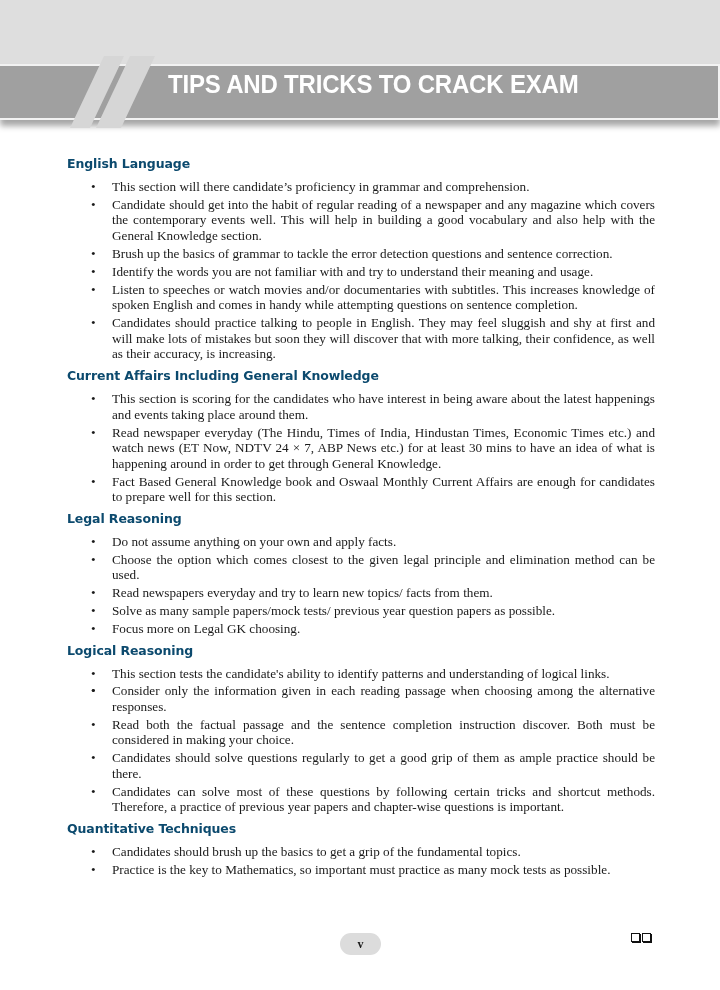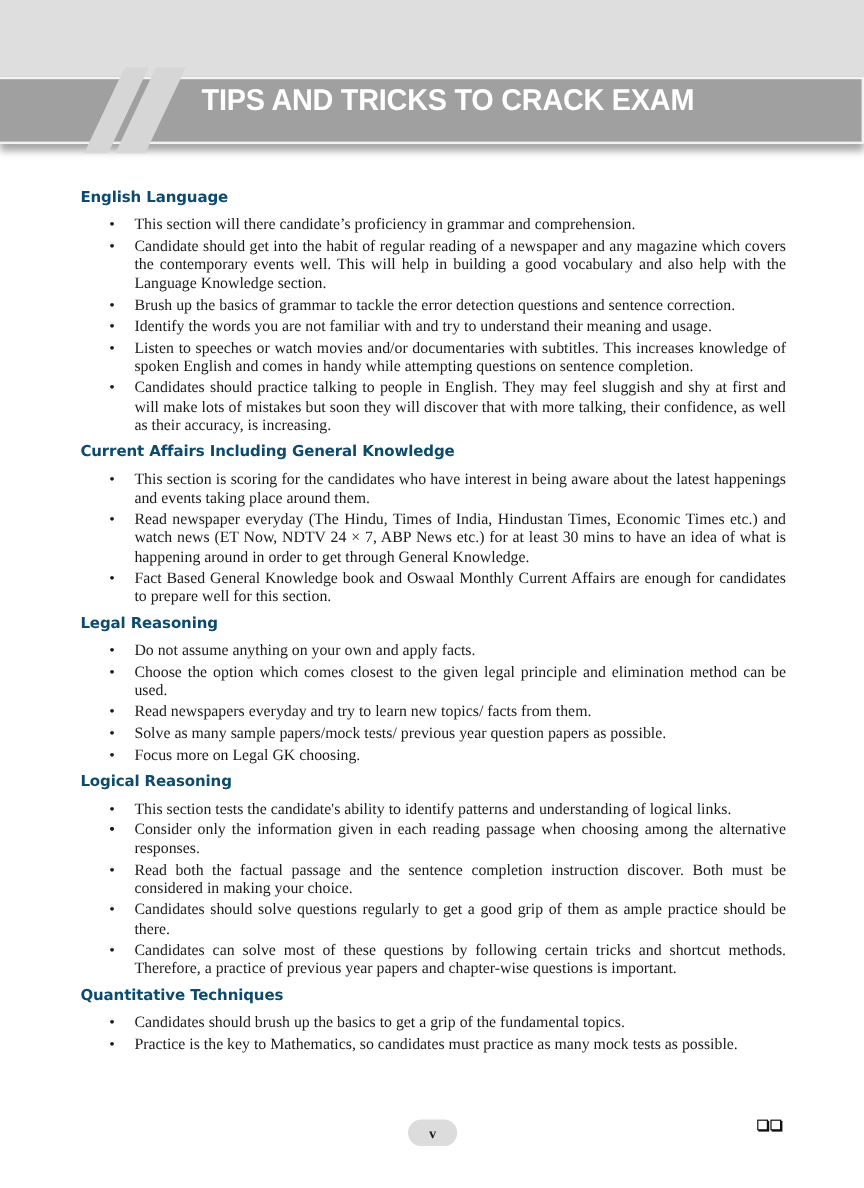--- a/index.html
+++ b/index.html
@@ -68,21 +68,21 @@
   <polygon points="44,0 64,0 30,72 10,72" fill="#d6d6d6"></polygon>
   <polygon points="70,0 95,0 61,72 36,72" fill="#d6d6d6"></polygon>
 </svg>
 <div class="banner-title">TIPS AND TRICKS TO CRACK EXAM</div>
 
 <div class="content" id="content">
     <div class="section">
       <div class="section-heading">English Language</div>
       <ul class="bullets">
         <li><span class="bullet">•</span><span>This section will there candidate’s proficiency in grammar and comprehension.</span></li>
-        <li><span class="bullet">•</span><span>Candidate should get into the habit of regular reading of a newspaper and any magazine which covers the contemporary events well. This will help in building a good vocabulary and also help with the Language Knowledge section.</span></li>
+        <li><span class="bullet">•</span><span>Candidate should get into the habit of regular reading of a newspaper and any magazine which covers the contemporary events well. This will help in building a good vocabulary and also help with the General Knowledge section.</span></li>
         <li><span class="bullet">•</span><span>Brush up the basics of grammar to tackle the error detection questions and sentence correction.</span></li>
         <li><span class="bullet">•</span><span>Identify the words you are not familiar with and try to understand their meaning and usage.</span></li>
         <li><span class="bullet">•</span><span>Listen to speeches or watch movies and/or documentaries with subtitles. This increases knowledge of spoken English and comes in handy while attempting questions on sentence completion.</span></li>
         <li><span class="bullet">•</span><span>Candidates should practice talking to people in English. They may feel sluggish and shy at first and will make lots of mistakes but soon they will discover that with more talking, their confidence, as well as their accuracy, is increasing.</span></li>
       </ul>
     </div>
     <div class="section">
       <div class="section-heading">Current Affairs Including General Knowledge</div>
       <ul class="bullets">
         <li><span class="bullet">•</span><span>This section is scoring for the candidates who have interest in being aware about the latest happenings and events taking place around them.</span></li>
@@ -108,21 +108,21 @@
         <li><span class="bullet">•</span><span>Consider only the information given in each reading passage when choosing among the alternative responses.</span></li>
         <li><span class="bullet">•</span><span>Read both the factual passage and the sentence completion instruction discover. Both must be considered in making your choice.</span></li>
         <li><span class="bullet">•</span><span>Candidates should solve questions regularly to get a good grip of them as ample practice should be there.</span></li>
         <li><span class="bullet">•</span><span>Candidates can solve most of these questions by following certain tricks and shortcut methods. Therefore, a practice of previous year papers and chapter-wise questions is important.</span></li>
       </ul>
     </div>
     <div class="section">
       <div class="section-heading">Quantitative Techniques</div>
       <ul class="bullets">
         <li><span class="bullet">•</span><span>Candidates should brush up the basics to get a grip of the fundamental topics.</span></li>
-        <li><span class="bullet">•</span><span>Practice is the key to Mathematics, so candidates must practice as many mock tests as possible.</span></li>
+        <li><span class="bullet">•</span><span>Practice is the key to Mathematics, so important must practice as many mock tests as possible.</span></li>
       </ul>
     </div>
   </div>
 
 <div class="page-number">v</div>
 <div class="end-marks">
   <span></span>
   <span></span>
 </div>
 

